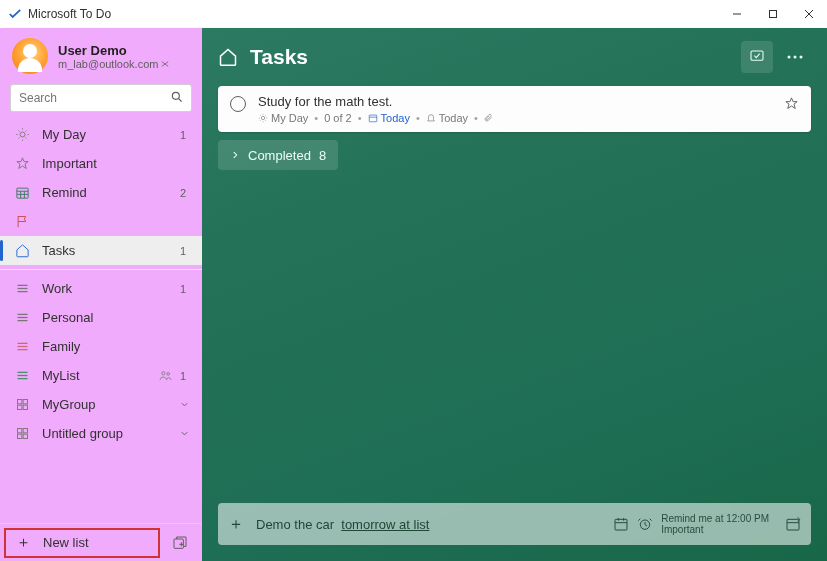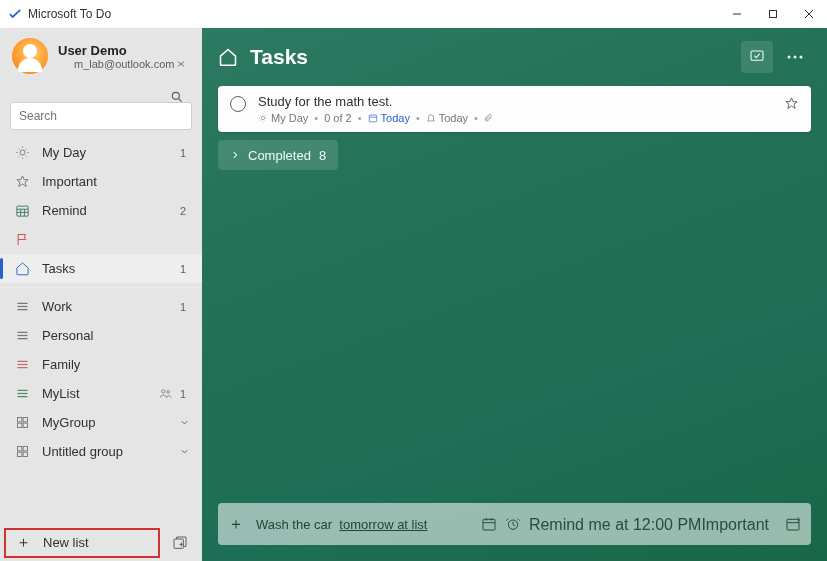--- a/index.html
+++ b/index.html
@@ -4,31 +4,31 @@
 <style>
 * { box-sizing: border-box; margin: 0; padding: 0; }
 body { font-family: "Segoe UI", Arial, sans-serif; font-size: 13px; color: #323130; background: #fff; width: 827px; height: 561px; overflow: hidden; }
 .titlebar { height: 28px; display: flex; align-items: center; padding-left: 8px; border-bottom: 1px solid #e1dfdd30; border-radius: 6px; }
 .titlebar .logo { width: 14px; height: 14px; margin-right: 6px; color: #2564cf; }
 .titlebar .title { font-size: 12px; color: #323130; flex: 1; }
 .winbtns { display: flex; }
 .winbtn { width: 36px; height: 28px; display: flex; align-items: center; justify-content: center; color: #323130; }
 .winbtn svg { width: 10px; height: 10px; }
 .main { display: flex; height: 533px; }
-.sidebar { width: 202px; background: #e5e5e5; display: flex; flex-direction: column; padding-top: 6px; }
+.sidebar { width: 202px; background: #f0abfc; display: flex; flex-direction: column; padding-top: 6px; }
 .userrow { display: flex; align-items: center; padding: 4px 12px 10px 12px; }
 .avatar { width: 36px; height: 36px; border-radius: 50%; background: radial-gradient(circle at 55% 40%, #ffd376 0%, #ff9b2d 55%, #ee7c17 100%); position: relative; margin-right: 10px; flex-shrink: 0; }
 .avatar::before { content: ""; position: absolute; width: 14px; height: 14px; border-radius: 50%; background: #fff; top: 6px; left: 11px; }
 .avatar::after { content: ""; position: absolute; width: 24px; height: 14px; border-radius: 12px 12px 0 0; background: #fff; bottom: 2px; left: 6px; }
 .usertext { display: flex; flex-direction: column; }
 .username { font-size: 13px; font-weight: 600; color: #201f1e; }
-.usermail { font-size: 11px; color: #605e5c; display: flex; align-items: center; gap: 3px; margin-left: 16px; }
+.usermail { font-size: 11px; color: #605e5c; display: flex; align-items: center; gap: 3px; }
 .searchwrap { padding: 0 10px 8px 10px; }
 .searchbox { position: relative; }
-.searchbox input { width: 100%; height: 28px; border: 1px solid #d2d0ce; border-radius: 3px; padding: 0 28px 0 8px; font-size: 12px; color: #605e5c; background: #fff; margin-top: 18px; }
+.searchbox input { width: 100%; height: 28px; border: 1px solid #d2d0ce; border-radius: 3px; padding: 0 28px 0 8px; font-size: 12px; color: #605e5c; background: #fff; }
 .searchbox .sicon { position: absolute; right: 8px; top: 6px; color: #605e5c; }
 .navlist { display: flex; flex-direction: column; overflow-y: auto; }
 .navitem { height: 29px; display: flex; align-items: center; padding: 0 12px 0 14px; cursor: pointer; position: relative; }
 .navitem.active { background: #eee; }
 .navitem.active::before { content: ""; position: absolute; left: 0; top: 4px; bottom: 4px; width: 3px; background: #2564cf; border-radius: 2px; }
 .navitem .nicon { width: 16px; display: flex; justify-content: center; color: #797775; margin-right: 12px; flex-shrink: 0; }
 .navitem .nlabel { flex: 1; font-size: 13px; color: #323130; }
 .navitem .ncount { font-size: 11px; color: #605e5c; padding: 0 4px; }
 .navitem .ncaret { color: #605e5c; }
 .navitem .nshare { color: #797775; margin-right: 4px; }
@@ -52,21 +52,21 @@
 .tmeta .sep { color: #a19f9d; }
 .tmeta .blue { color: #2564cf; display: inline-flex; align-items: center; gap: 3px; }
 .tmeta .mi { display: inline-flex; align-items: center; gap: 3px; }
 .star { color: #605e5c; flex-shrink: 0; margin-top: 2px; }
 .completed { background: rgba(255,255,255,0.14); border-radius: 4px; height: 30px; display: inline-flex; align-items: center; padding: 0 12px; color: #eafff4; font-size: 13px; gap: 8px; cursor: pointer; width: fit-content; }
 .addrow { position: absolute; bottom: 16px; left: 16px; right: 16px; background: rgba(255,255,255,0.55); backdrop-filter: blur(2px); border-radius: 4px; height: 42px; display: flex; align-items: center; padding: 0 10px; color: #1f4738; gap: 8px; }
 .addrow .plus { font-size: 16px; color: #1f4738; margin-right: 4px; }
 .addrow .wash { font-size: 13px; color: #1f4738; }
 .addrow .under { text-decoration: underline; }
 .addrow .spacer2 { flex: 1; }
-.addrow .reminfo { display: flex; flex-direction: row; font-size: 16px; line-height: 11px; color: #274f40; }
+.addrow .reminfo { display: flex; flex-direction: column; font-size: 10px; line-height: 11px; color: #274f40; }
 .addrow .ricon { color: #274f40; }
 .sicon2 { color: #274f40; }
 svg { display: block; }
 .red-star { color: #c94b4b; }
 .hamb { color: #738fcf; }
 .hamb.g { color: #4a8f69; }
 .hamb.r { color: #c76b6b; }
 </style>
 </head>
 <body>
@@ -347,21 +347,21 @@
     <div class="completed">
       <svg width="10" height="10" viewBox="0 0 24 24" fill="none" stroke="currentColor" stroke-width="2.5">
           <path d="M9 5l7 7-7 7"></path>
         </svg>
       <span>Completed</span>
       <span>8</span>
     </div>
 
     <div class="addrow">
       <span class="plus">＋</span>
-      <span class="wash"><span>Wash the car</span>&nbsp;&nbsp;<span class="under">tomorrow at list</span></span>
+      <span class="wash"><span>Demo the car</span>&nbsp;&nbsp;<span class="under">tomorrow at list</span></span>
       <span class="spacer2"></span>
       <span class="ricon">
         <svg width="16" height="16" viewBox="0 0 24 24" fill="none" stroke="currentColor" stroke-width="1.5">
             <rect x="3" y="5" width="18" height="16" rx="1"></rect>
             <line x1="3" y1="10" x2="21" y2="10"></line>
             <line x1="8" y1="3" x2="8" y2="7"></line>
             <line x1="16" y1="3" x2="16" y2="7"></line>
           </svg>
       </span>
       <span class="ricon">

